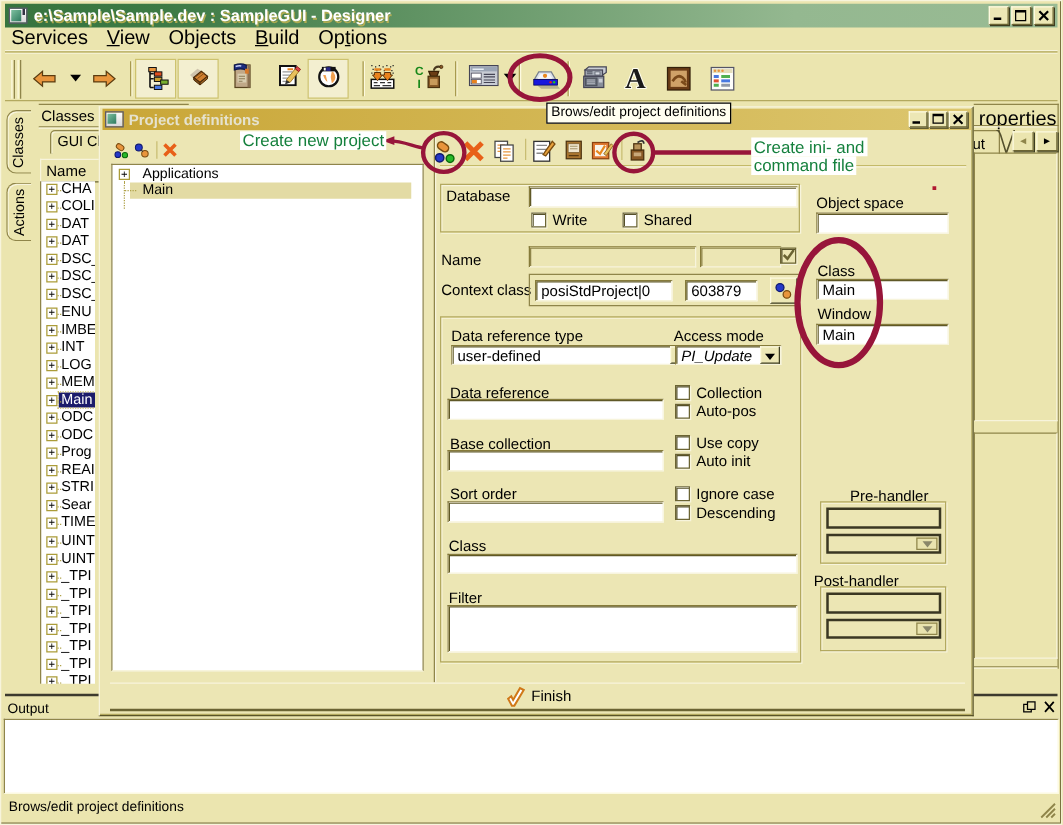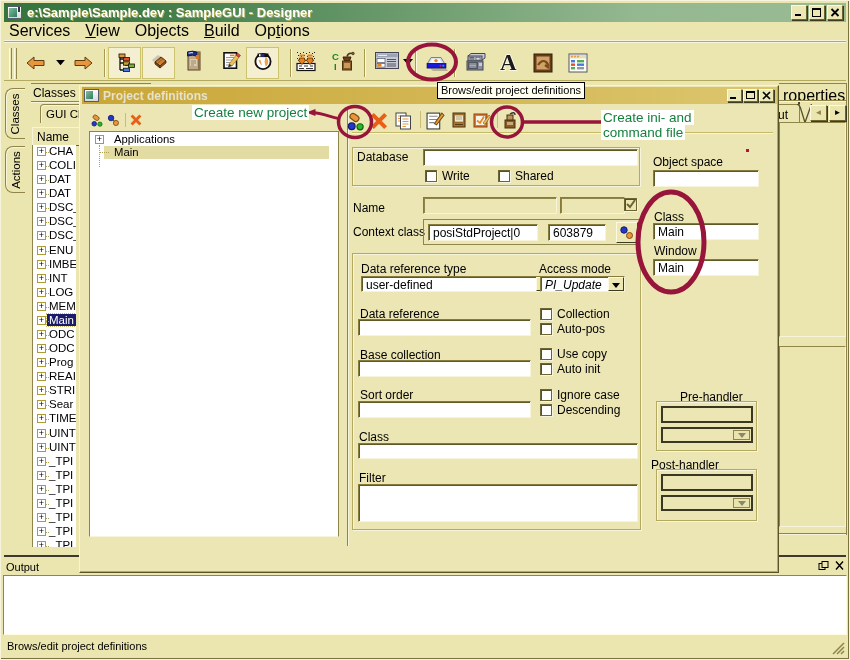--- a/index.html
+++ b/index.html
@@ -607,20 +607,26 @@
   <div class="combo dis hnd" style="left:581px;top:341px;width:92px;height:16px;">
       <div class="cbtn"></div>
     </div>
   <div class="dlbl" style="left:571px;top:372px;">Post-handler</div>
   <div class="dgbox" style="left:576px;top:383px;width:101px;height:52px;"></div>
   <div class="dinput dis hnd" style="left:581px;top:388px;width:92px;height:17px;"></div>
   <div class="combo dis hnd" style="left:581px;top:409px;width:92px;height:16px;">
       <div class="cbtn"></div>
     </div>
 
+  <div id="finishbar">
+    <svg style="width:18px;height:17px;margin-right:4px;" viewBox="0 0 18 17">
+      <path d="M3.5 10 L6 8 L7.5 11 L13 1.5 L16 3 L8.5 15.5 L6.5 15.5 Z" fill="#fff" stroke="#d07818" stroke-width="1.6"></path>
+    </svg>
+    Finish
+  </div>
 </div>
 
 <div id="tooltip">Brows/edit project definitions</div>
 
 <div class="ann" style="left:192px;top:105px;">Create new project</div>
 <div class="ann" style="left:601px;top:110px;">Create ini- and</div>
 <div class="ann" style="left:601px;top:125px;">command file</div>
 <svg id="annsvg" viewBox="0 0 850 660">
   <ellipse cx="432" cy="62" rx="24" ry="17.5" fill="none" stroke="#97153a" stroke-width="4"></ellipse>
   <ellipse cx="355" cy="122" rx="16.5" ry="15.5" fill="none" stroke="#97153a" stroke-width="3.5"></ellipse>

